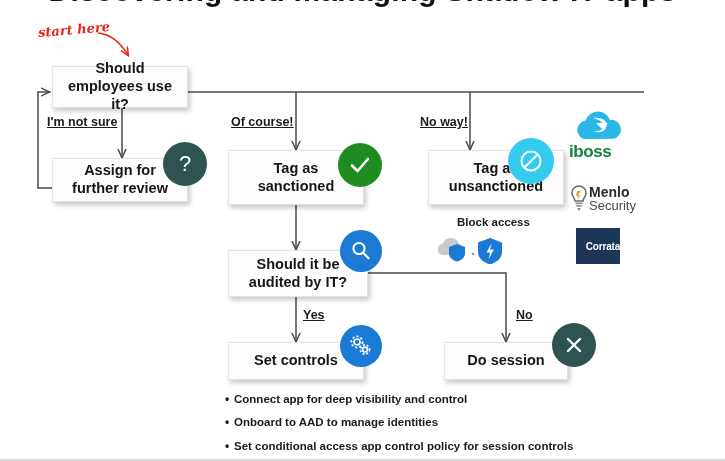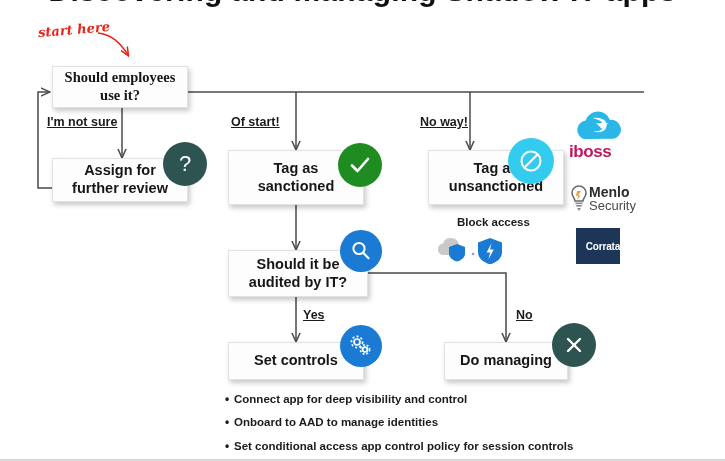--- a/index.html
+++ b/index.html
@@ -71,21 +71,21 @@
     font-size:11.5px;font-weight:700;color:#1b1b1b;
     white-space:nowrap;z-index:5;padding-left:20px;
   }
   .blockicons{position:absolute;left:433px;top:232px;z-index:5;}
 
   
   .logo{position:absolute;z-index:5;}
   .logo-iboss-mark{left:571px;top:108px;width:56px;height:34px;}
   .logo-iboss-word{
     left:569px;top:143px;width:62px;
-    font-size:17px;font-weight:800;color:#be185d;
+    font-size:17px;font-weight:800;color:#15803d;
     letter-spacing:-.4px;line-height:1;
   }
   .logo-menlo{left:569px;top:182px;width:74px;height:34px;}
   .logo-corrata{
     left:576px;top:228px;width:44px;height:36px;
     background:#1d3557;
     display:flex;align-items:center;justify-content:flex-end;
   }
   .logo-corrata-txt{
     font-size:10px;font-weight:700;color:#ffffff;letter-spacing:-.2px;
@@ -146,36 +146,36 @@
   <div class="starthere">start here</div>
   <svg style="position:absolute;left:96px;top:30px;width:44px;height:32px;z-index:7;" viewBox="0 0 44 32" xmlns="http://www.w3.org/2000/svg">
     <defs>
       <marker id="rah" viewBox="0 0 10 10" refX="8" refY="5" markerWidth="6" markerHeight="6" orient="auto-start-reverse">
         <path d="M 0 1 L 9 5 L 0 9" fill="none" stroke="#e8251b" stroke-width="1.6"></path>
       </marker>
     </defs>
     <path d="M 2 3 C 14 4, 24 12, 32 25" fill="none" stroke="#e8251b" stroke-width="1.6" marker-end="url(#rah)"></path>
   </svg>
 
-  <div class="box" style="left:52px;top:66px;width:136px;height:42px;font-family:Liberation Serif, serif;">Should employees use it?</div>
+  <div class="box" style="left:52px;top:66px;width:136px;height:42px;">Should employees use it?</div>
 
   <div class="box" style="left:52px;top:158px;width:136px;height:44px;">Assign for further review</div>
 
   <div class="box" style="left:228px;top:150px;width:136px;height:55px;">Tag as sanctioned</div>
 
   <div class="box" style="left:428px;top:150px;width:136px;height:55px;">Tag as unsanctioned</div>
 
   <div class="box" style="left:228px;top:250px;width:140px;height:47px;">Should it be audited by IT?</div>
 
   <div class="box" style="left:228px;top:342px;width:136px;height:38px;">Set controls</div>
 
-  <div class="box" style="left:444px;top:342px;width:124px;height:38px;">Do managing</div>
+  <div class="box" style="left:444px;top:342px;width:124px;height:38px;">Do session</div>
 
   <div class="elabel" style="left:47px;top:115px;">I'm not sure</div>
-  <div class="elabel" style="left:231px;top:115px;">Of start!</div>
+  <div class="elabel" style="left:231px;top:115px;">Of course!</div>
   <div class="elabel" style="left:420px;top:115px;">No way!</div>
   <div class="elabel" style="left:303px;top:308px;">Yes</div>
   <div class="elabel" style="left:516px;top:308px;">No</div>
 
   <div class="badge" style="left:163px;top:142px;width:44px;height:44px;background:#2d5450;">
     <svg width="26" height="26" viewBox="0 0 26 26" xmlns="http://www.w3.org/2000/svg">
       <text x="13" y="20" text-anchor="middle" font-family="Liberation Sans, sans-serif" font-size="22" fill="#ffffff">?</text>
     </svg>
   </div>
 

